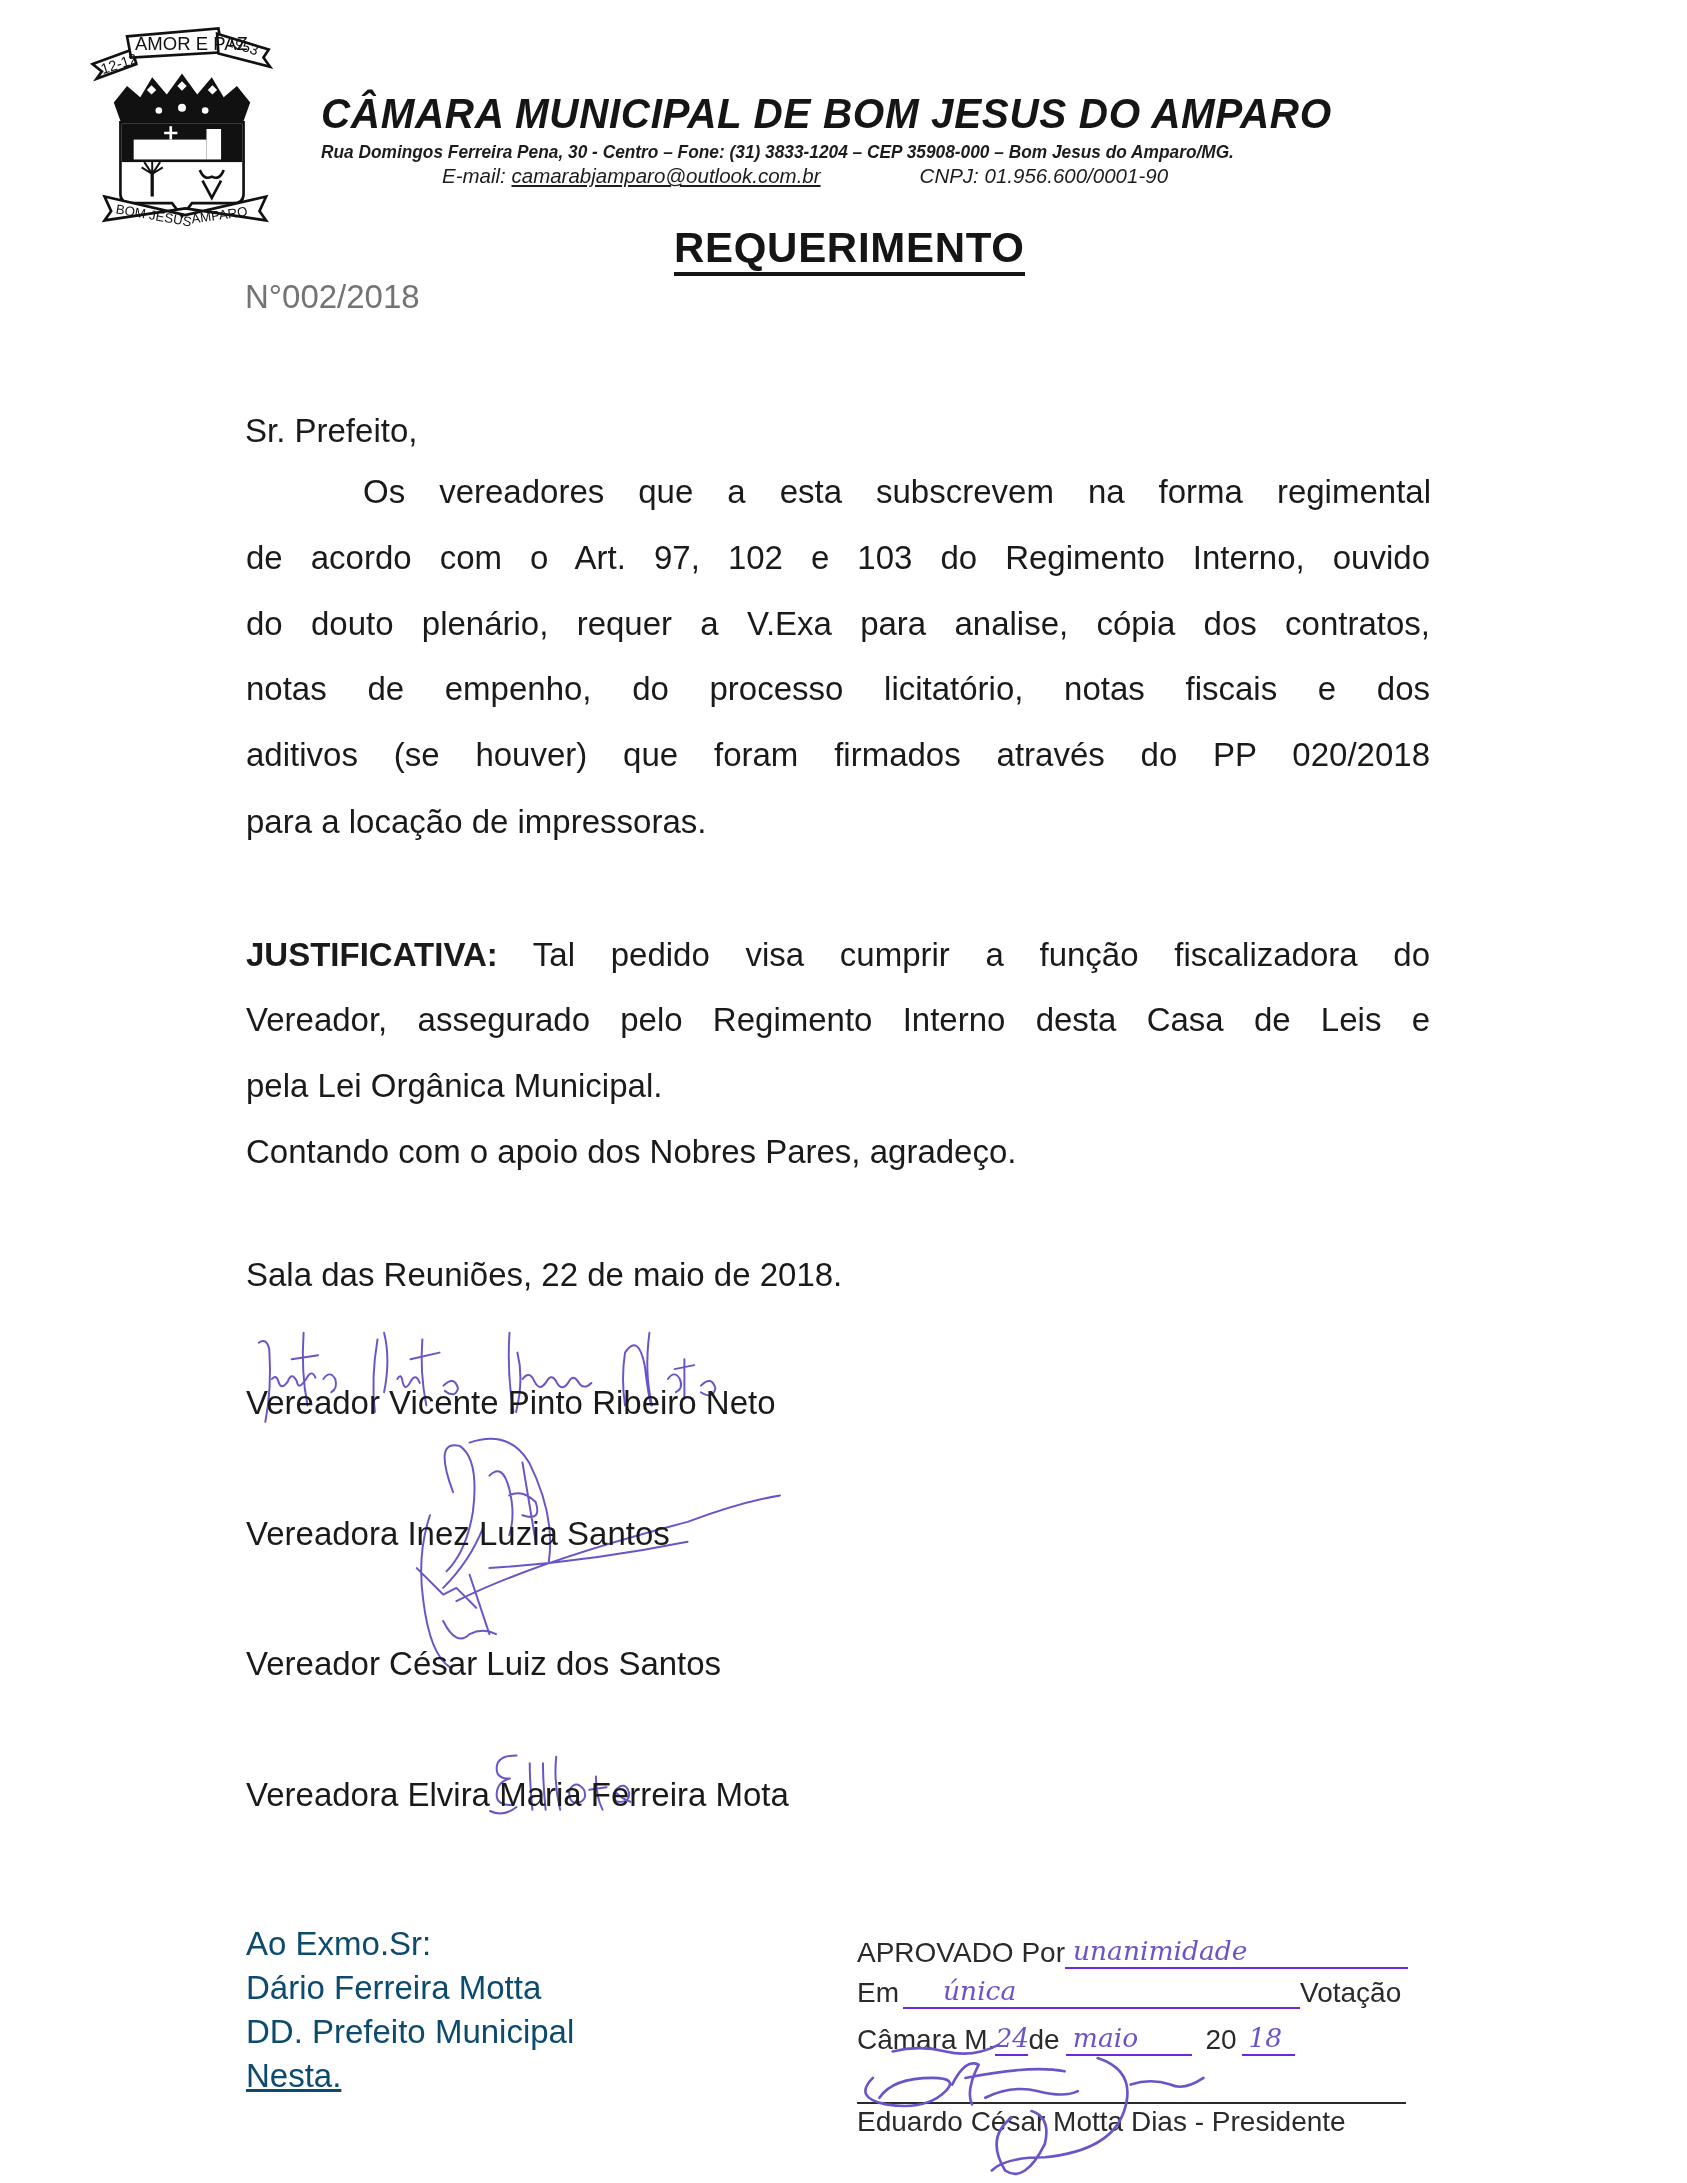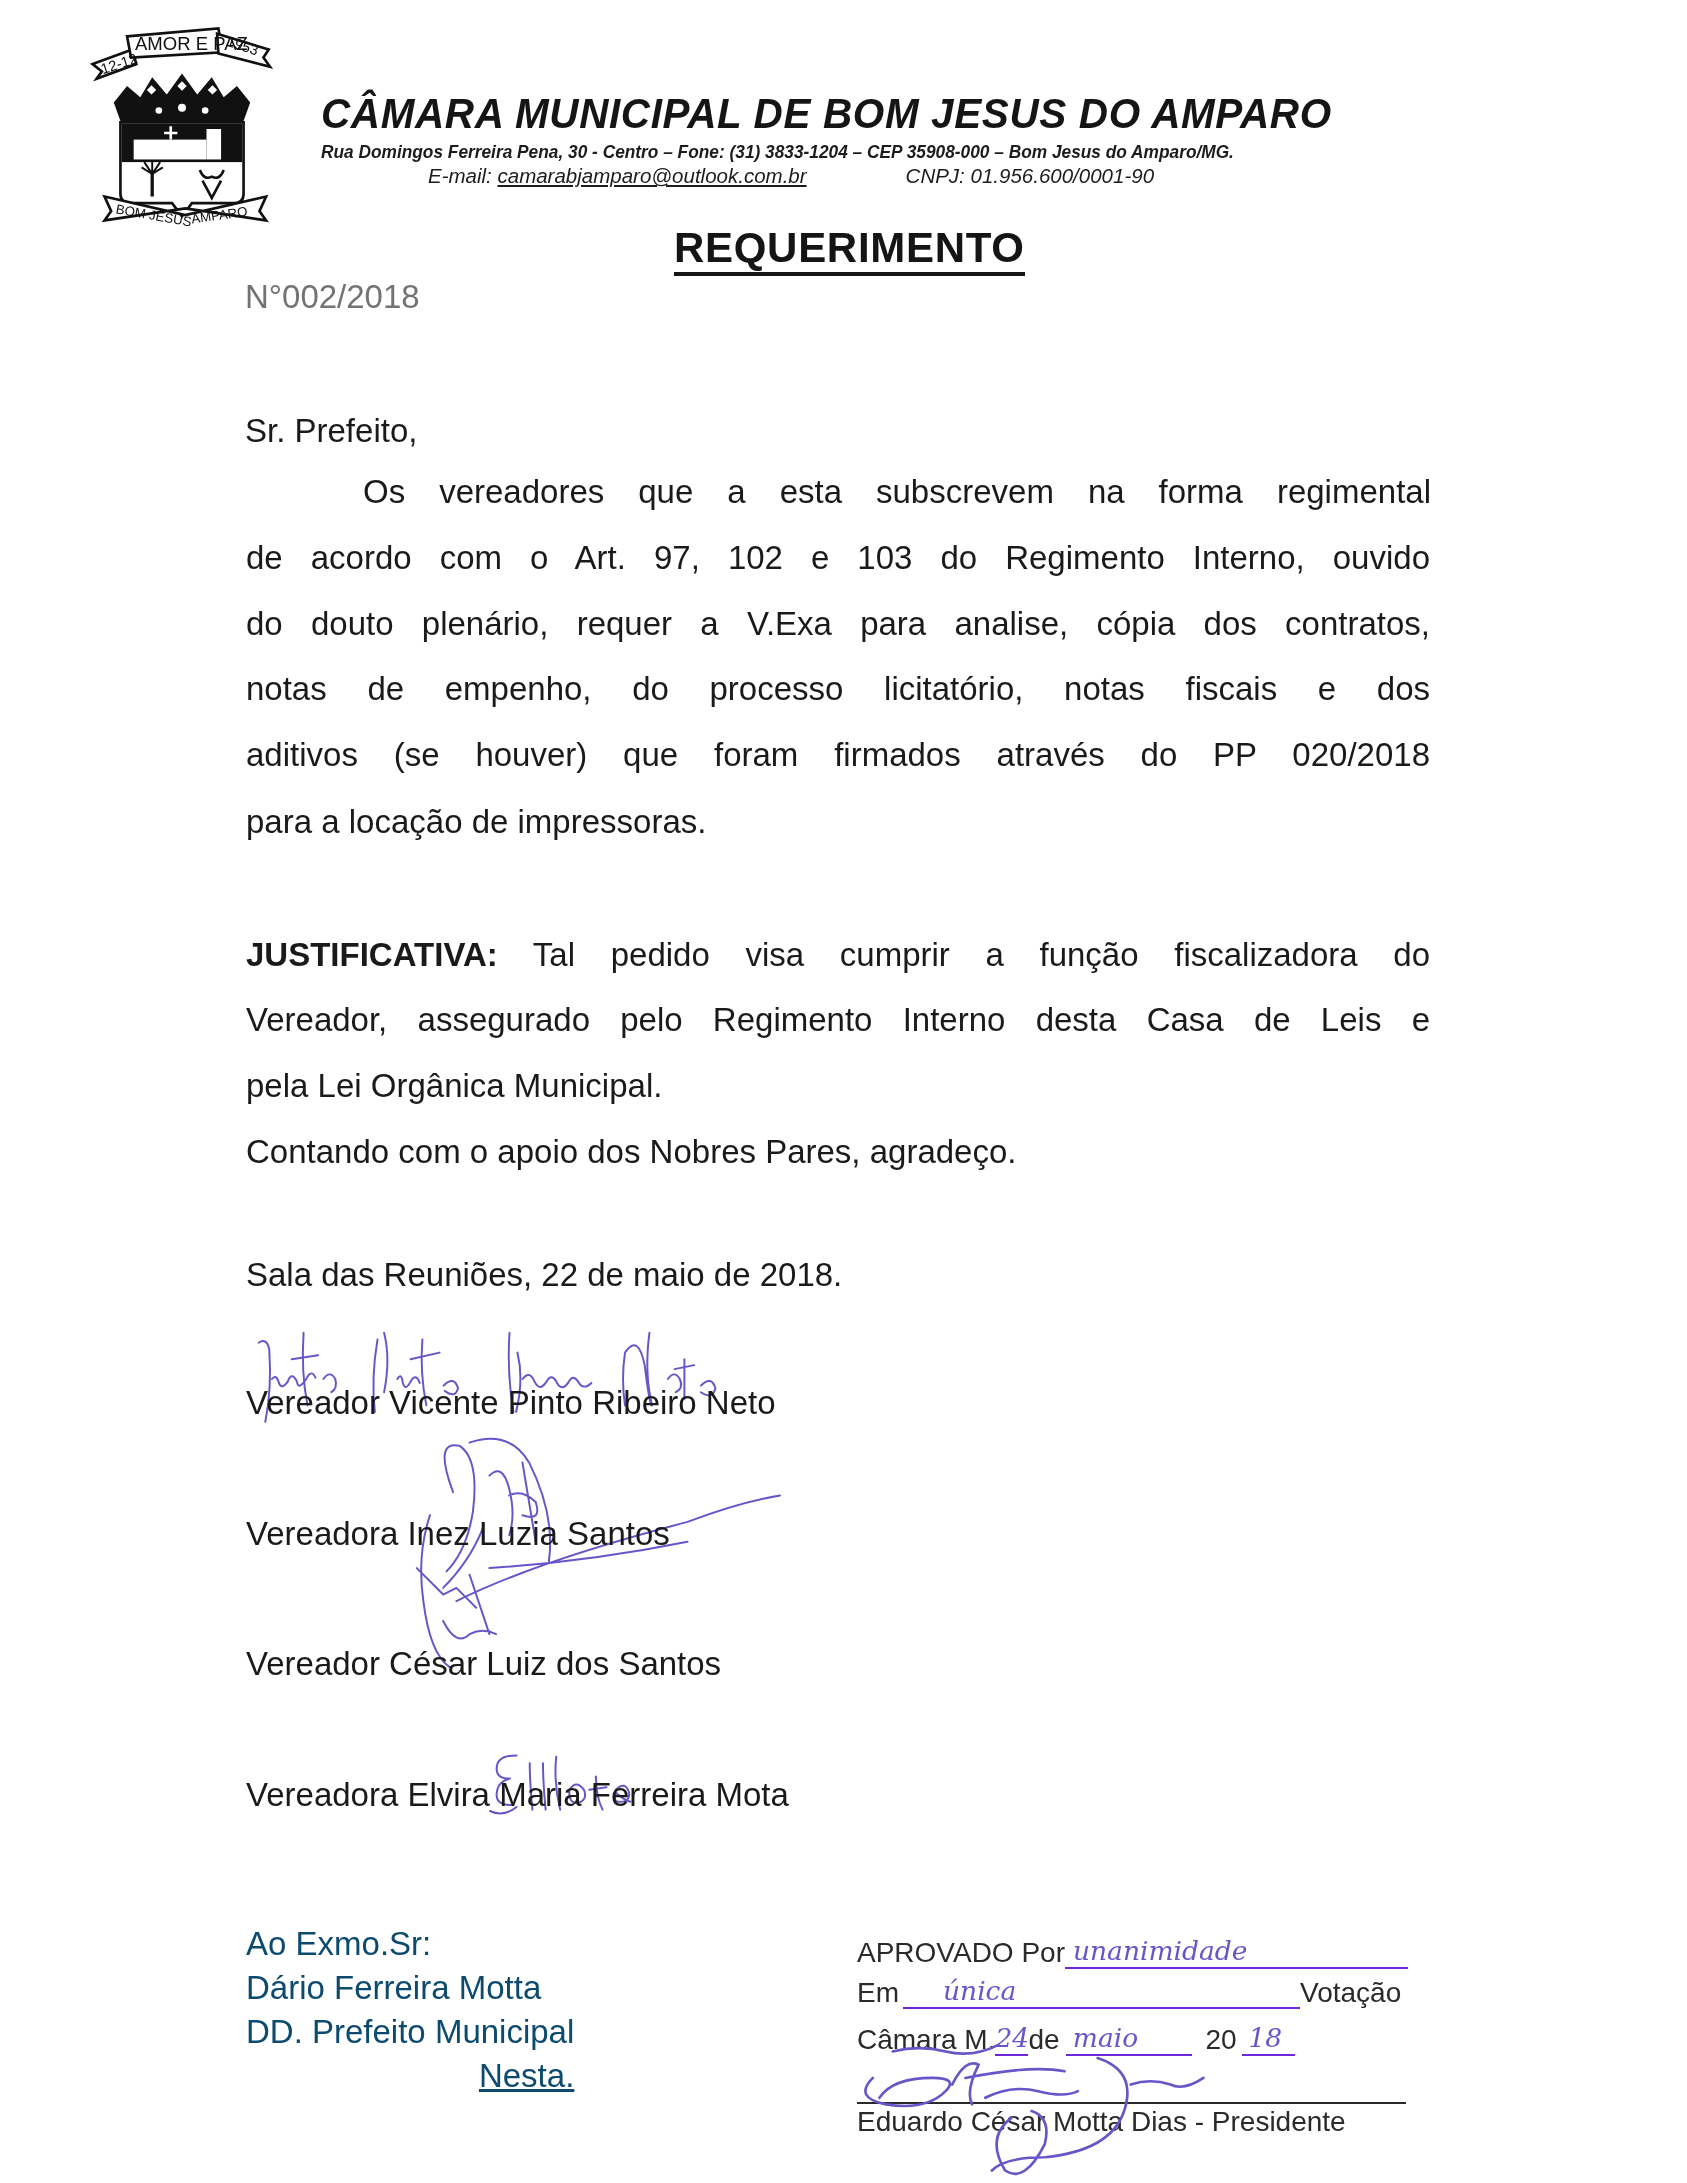--- a/index.html
+++ b/index.html
@@ -38,21 +38,21 @@
       left: 321px; top: 141px;
       font-size: 18.5px;
       font-weight: bold;
       font-style: italic;
       white-space: nowrap;
       color: #1c1c1c;
       transform: scaleX(0.935);
       transform-origin: left top;
     }
     .org-contact {
-      left: 428px; top: 164px;
+      left: 442px; top: 164px;
       font-size: 20.5px;
       font-style: italic;
       white-space: nowrap;
       color: #1c1c1c;
     }
     .org-contact .email { text-decoration: underline; }
     .org-contact .cnpj { margin-left: 99px; }
 
     
     .doc-title {
@@ -117,21 +117,21 @@
     }
 
     
     .addressee {
       left: 246px; top: 1922px;
       font-size: 33px;
       line-height: 44px;
       color: #0c4a6e;
     }
     .addressee div { white-space: nowrap; }
-    .addressee .underline { text-decoration: underline; text-decoration-thickness: 2.6px; text-align: right; }
+    .addressee .underline { text-decoration: underline; text-decoration-thickness: 2.6px; }
 
     
     .approval {
       left: 857px; top: 1929px;
       width: 556px;
       font-size: 28px;
       color: #2a2a2a;
     }
     .appr-row {
       position: absolute;

